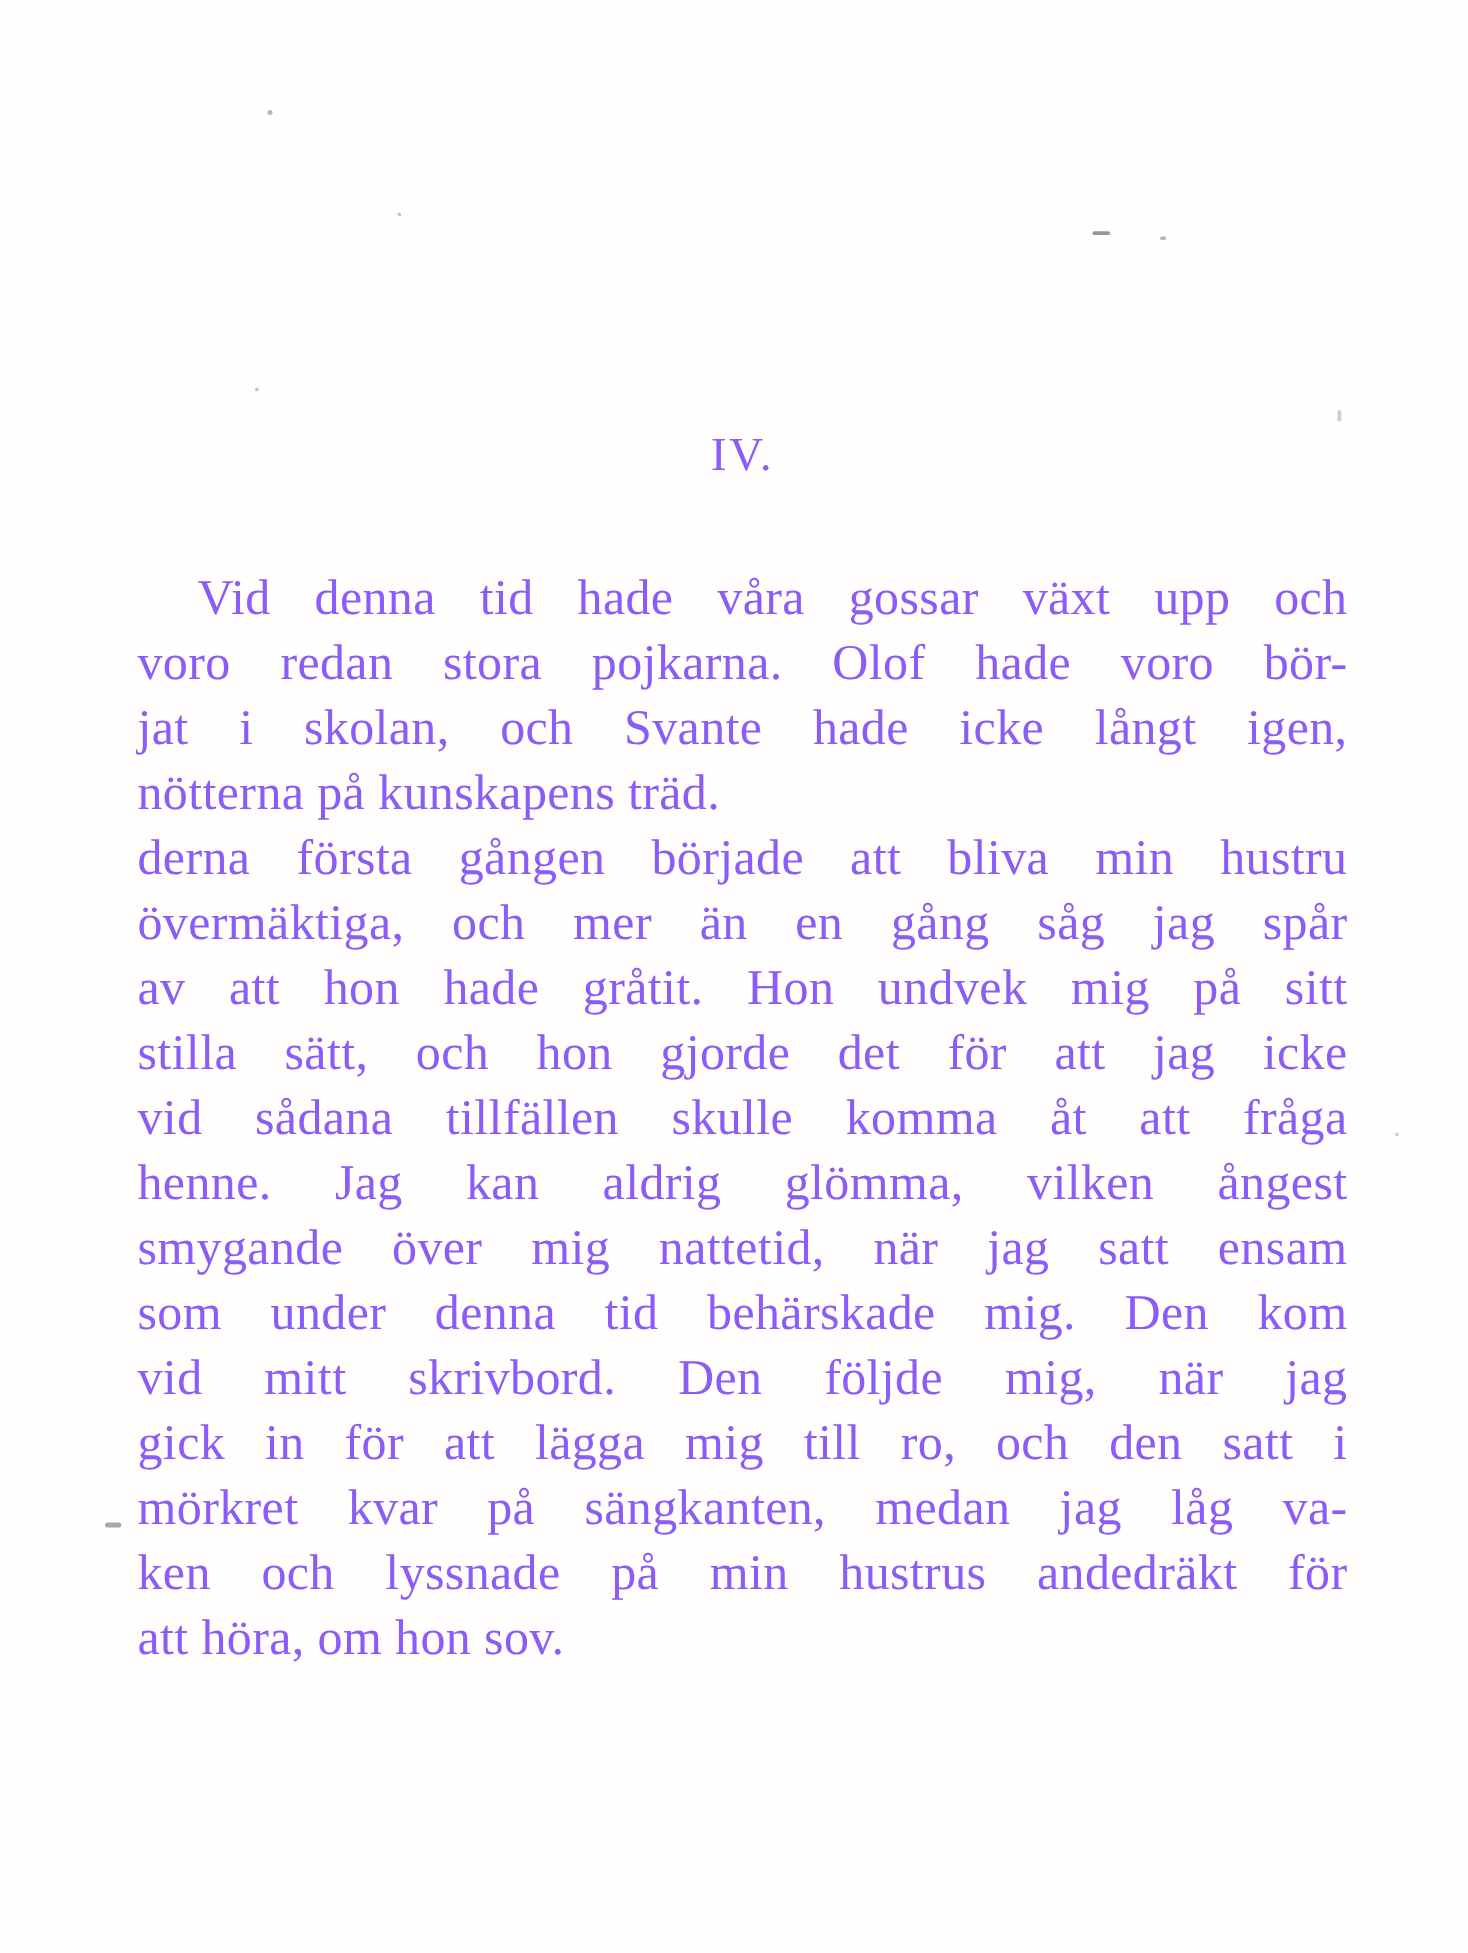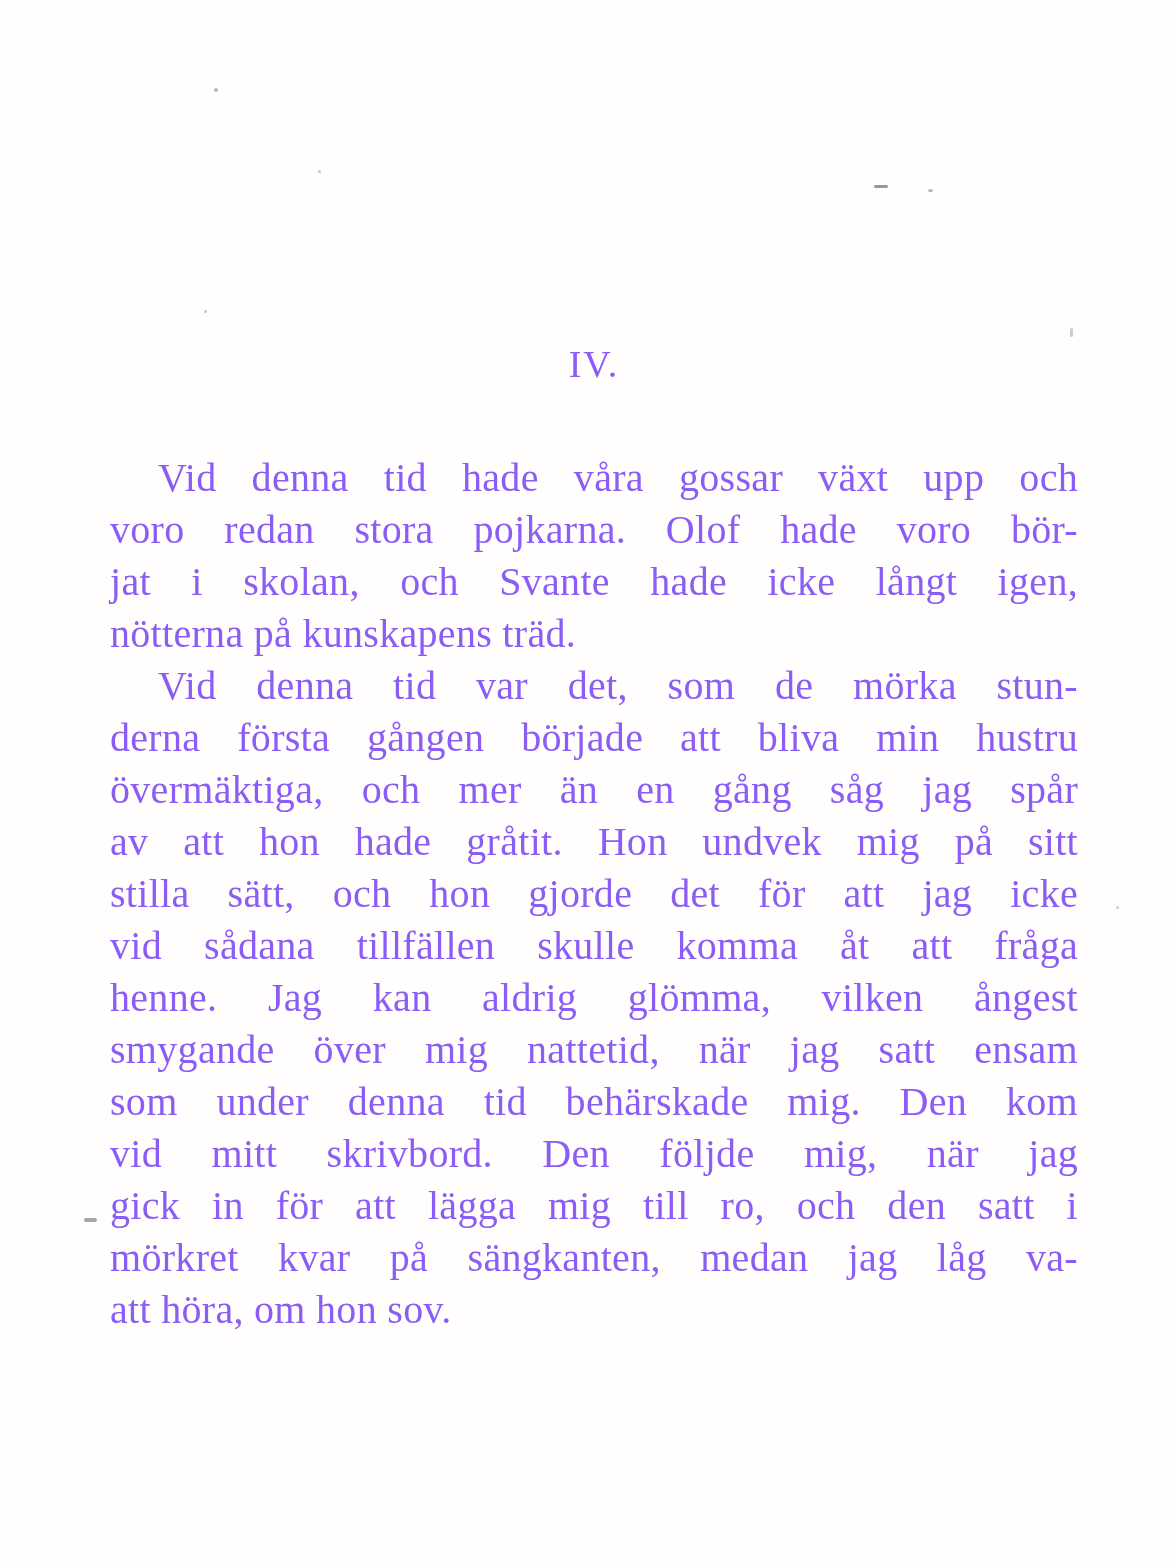--- a/index.html
+++ b/index.html
@@ -88,29 +88,29 @@
     <h1 class="chapter-heading">IV.</h1>
 
     <div class="paragraph">
       <div class="line indent">Vid denna tid hade våra gossar växt upp och</div>
       <div class="line">voro redan stora pojkarna.  Olof hade voro bör-</div>
       <div class="line">jat i skolan, och Svante hade icke långt igen,</div>
       <div class="line last">nötterna på kunskapens träd.</div>
     </div>
 
     <div class="paragraph">
-      <div class="line indent">Vid denna tid var det, som de mörka stun-</div>
       <div class="line">derna första gången började att bliva min hustru</div>
       <div class="line">övermäktiga, och mer än en gång såg jag spår</div>
       <div class="line">av att hon hade gråtit.  Hon undvek mig på sitt</div>
       <div class="line">stilla sätt, och hon gjorde det för att jag icke</div>
       <div class="line">vid sådana tillfällen skulle komma åt att fråga</div>
       <div class="line">henne.  Jag kan aldrig glömma, vilken ångest</div>
       <div class="line">smygande över mig nattetid, när jag satt ensam</div>
       <div class="line">som under denna tid behärskade mig.  Den kom</div>
       <div class="line">vid mitt skrivbord.  Den följde mig, när jag</div>
       <div class="line">gick in för att lägga mig till ro, och den satt i</div>
       <div class="line">mörkret kvar på sängkanten, medan jag låg va-</div>
+      <div class="line">ken och lyssnade på min hustrus andedräkt för</div>
       <div class="line last">att höra, om hon sov.</div>
     </div>
 
   </div>
 </div>
 
 </body></html>

